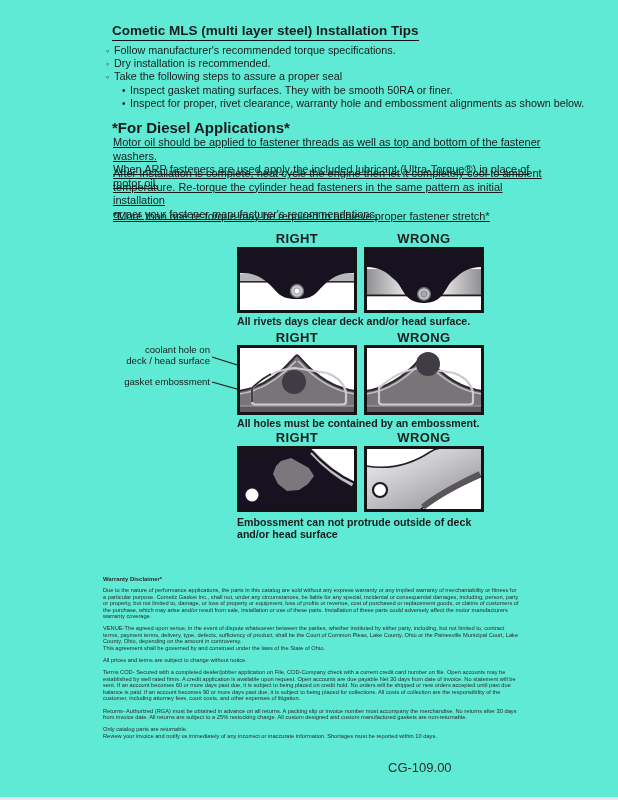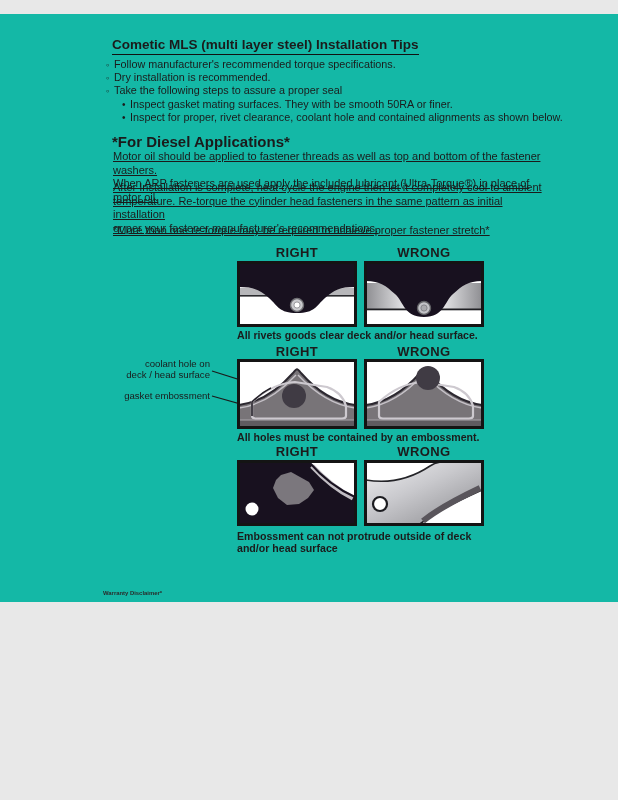--- a/index.html
+++ b/index.html
@@ -1,18 +1,18 @@
 <!DOCTYPE html>
 <html><head>
 <meta charset="utf-8">
 <style>
   html,body{margin:0;padding:0;background:#e8e8e8;}
   .page{
-    position:relative;width:618px;height:588px;margin:14px auto;
-    background:#14b8a6;overflow:hidden;
+    position:relative;width:618px;height:797px;margin:0 auto;
+    background:#5eead4;overflow:hidden;
     font-family:"Liberation Sans","DejaVu Sans",sans-serif;
     color:#1b1b1b;-webkit-font-smoothing:antialiased;
   }
   .abs{position:absolute;}
   .title{
     left:112px;top:23px;font-size:13.5px;font-weight:bold;
     border-bottom:1.6px solid #111;padding-bottom:2px;white-space:nowrap;
   }
   .bullets{left:106px;top:44px;font-size:10.8px;}
   .b-row{display:flex;align-items:baseline;line-height:13.2px;white-space:nowrap;}
@@ -55,21 +55,21 @@
     <div class="b-row">
       <span class="b-mark">◦</span>
       <span>Take the following steps to assure a proper seal</span>
     </div>
     <div class="b-row sub">
       <span class="b-mark">•</span>
       <span>Inspect gasket mating surfaces.  They with be smooth 50RA or finer.</span>
     </div>
     <div class="b-row sub">
       <span class="b-mark">•</span>
-      <span>Inspect for proper, rivet clearance, coolant hole and contained alignments as shown below.</span>
+      <span>Inspect for proper, rivet clearance, warranty hole and embossment alignments as shown below.</span>
     </div>
   </div>
 
   <div class="abs h2">*For Diesel Applications*</div>
   <div class="abs para p1">Motor oil should be applied to fastener threads as well as top and bottom of the fastener washers.
 When ARP fasteners are used apply the included lubricant (Ultra-Torque®) in place of motor oil.</div>
   <div class="abs para p3">*More than one re-torque may be required to achieve proper fastener stretch*</div>
   <div class="abs para p2">After Installation is complete, heat cycle the engine then let it completely cool to ambient
 temperature. Re-torque the cylinder head fasteners in the same pattern as initial installation
 or per your fastener manufacturer's recommendations.</div>
@@ -102,21 +102,21 @@
       <rect x="1.5" y="1.5" width="117" height="63" fill="#ffffff"></rect>
       <rect x="2" y="22" width="116" height="26" fill="url(#gb)"></rect>
       <rect x="2" y="47.5" width="116" height="1.8" fill="#1e1e22"></rect>
       <path d="M2,2 H118 V20 C104,20 98,25 89,33 C80,41 80,56 60,56 C40,56 40,41 31,33 C22,25 16,20 2,20 Z" fill="#18111f"></path>
       <circle cx="60" cy="47" r="6.5" fill="#c3c3c7" stroke="#606064" stroke-width="1.4"></circle>
       <circle cx="60" cy="47" r="3.1" fill="#a9a9ad" stroke="#85858a" stroke-width="1"></circle>
       <rect x="1.5" y="1.5" width="117" height="63" fill="none" stroke="#141414" stroke-width="3"></rect>
     </svg>
   </div>
 
-  <div class="abs cap" style="left:237px;top:315px;">All rivets goods clear deck and/or head surface.</div>
+  <div class="abs cap" style="left:237px;top:315px;">All rivets days clear deck and/or head surface.</div>
 
   <div class="abs rw-label" style="left:237px;top:330px;">RIGHT</div>
   <div class="abs rw-label" style="left:364px;top:330px;">WRONG</div>
 
   <div class="abs ann" style="left:106px;top:345px;">coolant hole on
 deck / head surface</div>
   <div class="abs ann" style="left:106px;top:377px;">gasket embossment</div>
 
   <svg class="abs leader" style="left:206px;top:352px;" width="92" height="46">
     <line x1="6" y1="5" x2="79" y2="28" stroke="#1a1a1a" stroke-width="1.1"></line>

